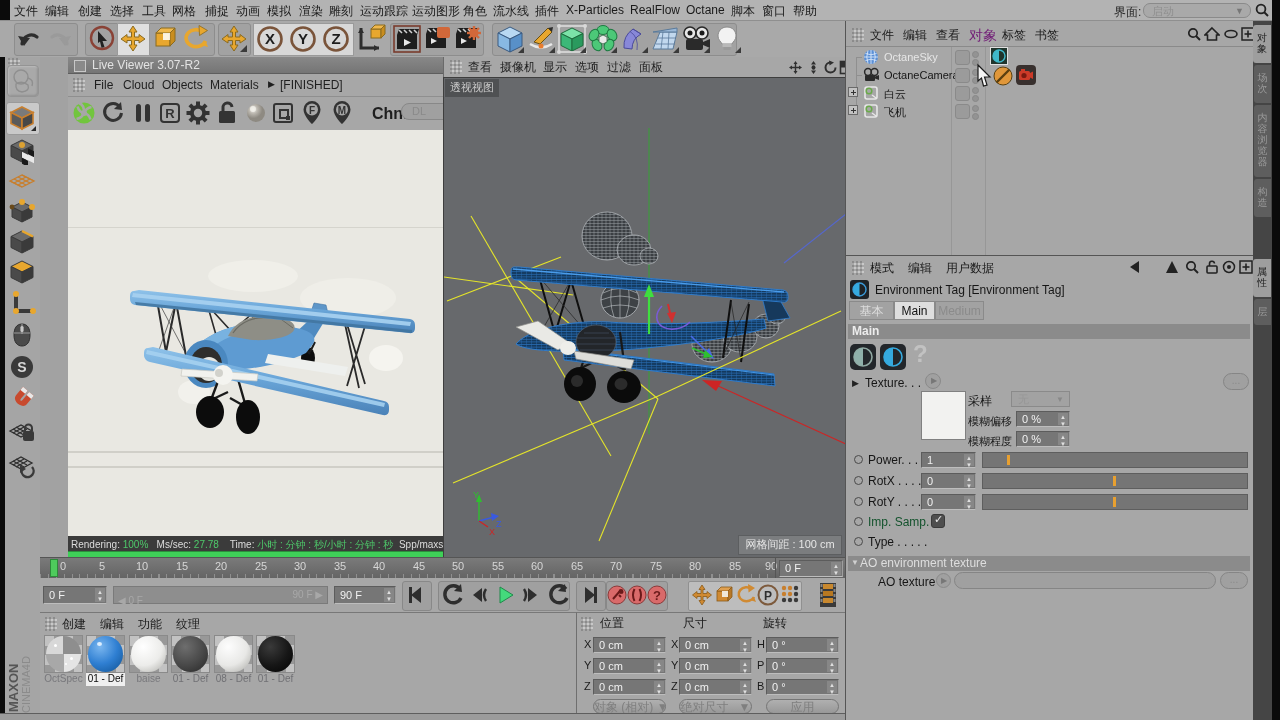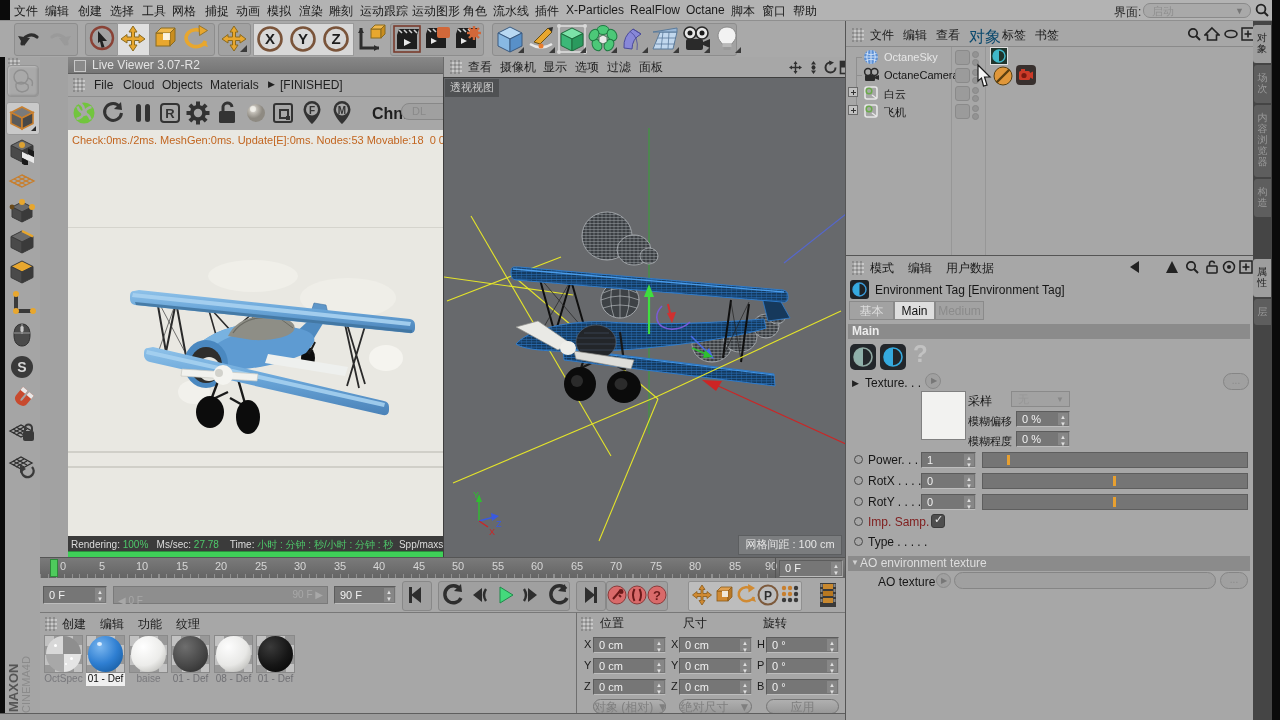--- a/index.html
+++ b/index.html
@@ -418,21 +418,20 @@
           <text x="12" y="14.5" text-anchor="middle" font-size="10" font-weight="bold" fill="#333" font-family="Liberation Sans">M</text>
         </svg>
       <div class="abs" style="left:304px;top:8px;font-size:16px;color:#1f1f1f;font-weight:bold;">Chn:</div>
       <div class="abs" style="left:333px;top:6px;width:64px;height:17px;background:#a0a0a0;border:1px solid #888;border-radius:8px;color:#8a8a8a;font-size:11px;line-height:15px;padding-left:10px;box-sizing:border-box;">DL<span style="position:absolute;right:7px;top:1px;color:#808080;font-size:9px;">▼</span></div>
     </div>
 
     <div class="abs" style="left:0;top:73px;width:402px;height:406px;background:#e9e8e2;overflow:hidden;">
       <div class="abs" style="left:0;top:97px;width:402px;height:1px;background:#d5d4cd;"></div>
       <div class="abs" style="left:0;top:321px;width:402px;height:2px;background:#d0cfc8;"></div>
       <div class="abs" style="left:0;top:336px;width:402px;height:2px;background:#d0cfc8;"></div>
-      <div class="abs" style="left:4px;top:4px;font-size:11px;color:#c2651f;white-space:nowrap;">Check:0ms./2ms. MeshGen:0ms. Update[E]:0ms. Nodes:53 Movable:18&nbsp; 0 0</div>
       <svg class="abs" style="left:0;top:0" width="402" height="406" id="planeRender">
         <defs>
           <linearGradient id="wingG" x1="0" y1="0" x2="0" y2="1">
               <stop offset="0" stop-color="#8fc2e9"></stop>
               <stop offset="0.45" stop-color="#6aa6d9"></stop>
               <stop offset="1" stop-color="#4a82b8"></stop>
             </linearGradient>
           <radialGradient id="engG" cx="0.4" cy="0.4">
               <stop offset="0" stop-color="#6a6a6a"></stop>
               <stop offset="1" stop-color="#2c2c2c"></stop>
@@ -827,21 +826,21 @@
     <div class="btn3" style="left:189px;top:86px;width:73px;height:15px;line-height:14px;">应用</div>
   </div>
 
   <div class="abs" style="left:0;top:713px;width:845px;height:7px;background:#9b9b9b;border-top:1px solid #5e5e5e;box-sizing:border-box;"></div>
 
   <div id="om" class="abs" style="left:845px;top:21px;width:408px;height:234px;background:#a7a7a7;border-left:1px solid #555;box-sizing:border-box;">
     <div class="grip abs" style="left:6px;top:7px;"></div>
     <div class="abs" style="left:24px;top:6px;font-size:12px;color:#1a1a1a;">文件</div>
     <div class="abs" style="left:57px;top:6px;font-size:12px;color:#1a1a1a;">编辑</div>
     <div class="abs" style="left:90px;top:6px;font-size:12px;color:#1a1a1a;">查看</div>
-    <div class="abs" style="left:123px;top:6px;font-size:16px;color:#0c4a6e;">对象</div>
+    <div class="abs" style="left:123px;top:6px;font-size:14px;color:#701a75;">对象</div>
     <div class="abs" style="left:156px;top:6px;font-size:12px;color:#1a1a1a;">标签</div>
     <div class="abs" style="left:189px;top:6px;font-size:12px;color:#1a1a1a;">书签</div>
     <svg class="abs" style="left:340px;top:5px" width="16" height="16">
         <circle cx="7" cy="7" r="4.2" fill="none" stroke="#222" stroke-width="1.7"></circle>
         <line x1="10" y1="10" x2="14" y2="14" stroke="#222" stroke-width="2"></line>
       </svg>
     <svg class="abs" style="left:358px;top:5px" width="16" height="16">
         <path d="M8 2 L15 9 L12.5 9 L12.5 14 L3.5 14 L3.5 9 L1 9 Z" fill="none" stroke="#222" stroke-width="1.6"></path>
       </svg>
     <svg class="abs" style="left:377px;top:5px" width="16" height="16">
@@ -1012,21 +1011,21 @@
         <div style="position:absolute;left:130px;top:2px;width:3px;height:10px;background:#e8a030;"></div>
       </div>
     <div class="abs" style="left:8px;top:241px;width:9px;height:9px;border:1.6px solid #4a4a4a;border-radius:50%;box-sizing:border-box;"></div>
     <div class="abs" style="left:22px;top:239px;font-size:12px;color:#161616;">RotY . . . . .</div>
     <div class="field" style="left:75px;top:238px;width:55px;height:16px;">0<span class="spin">▲<br>▼</span></div>
     <div class="abs" style="left:136px;top:238px;width:266px;height:16px;background:#757575;border:1px solid #5e5e5e;box-sizing:border-box;">
         <div style="position:absolute;left:130px;top:2px;width:3px;height:10px;background:#e8a030;"></div>
       </div>
 
     <div class="abs" style="left:8px;top:261px;width:9px;height:9px;border:1.6px solid #4a4a4a;border-radius:50%;box-sizing:border-box;"></div>
-    <div class="abs" style="left:22px;top:259px;font-size:12px;color:#7f1d1d;">Imp. Samp.</div>
+    <div class="abs" style="left:22px;top:259px;font-size:12px;color:#14532d;">Imp. Samp.</div>
     <div class="abs" style="left:85px;top:258px;width:14px;height:14px;background:#4e4e4e;border:1px solid #3a3a3a;border-radius:3px;box-sizing:border-box;">
         <span style="position:absolute;left:2px;top:-2px;color:#ececec;font-size:11px;">✓</span>
       </div>
 
     <div class="abs" style="left:8px;top:281px;width:9px;height:9px;border:1.6px solid #4a4a4a;border-radius:50%;box-sizing:border-box;"></div>
     <div class="abs" style="left:22px;top:279px;font-size:12px;color:#161616;">Type . . . . .</div>
 
     <div class="abs" style="left:2px;top:300px;width:402px;height:15px;background:#8b8b8b;color:#dedede;font-size:12px;padding-left:12px;box-sizing:border-box;"><span style="position:absolute;left:3px;top:2px;font-size:8px;color:#d0d0d0;">▼</span>AO environment texture</div>
     <div class="abs" style="left:32px;top:319px;font-size:12px;color:#161616;">AO texture</div>
     <div class="abs" style="left:90px;top:317px;width:15px;height:15px;border:1px solid #8a8a8a;border-radius:50%;background:#a0a0a0;box-sizing:border-box;">

